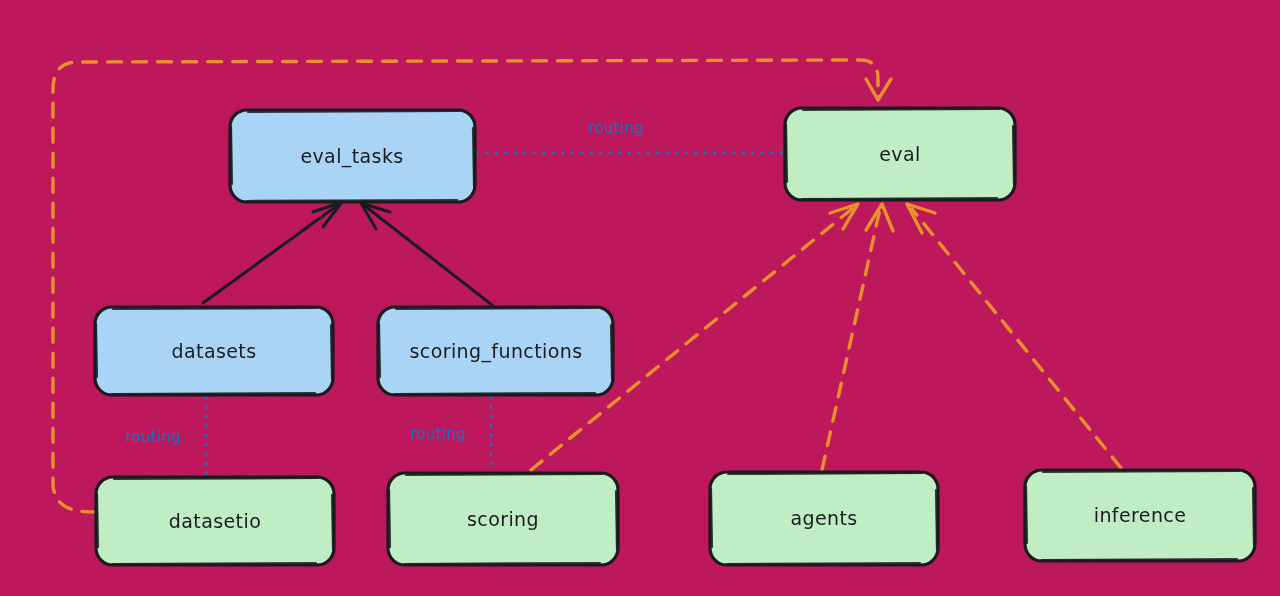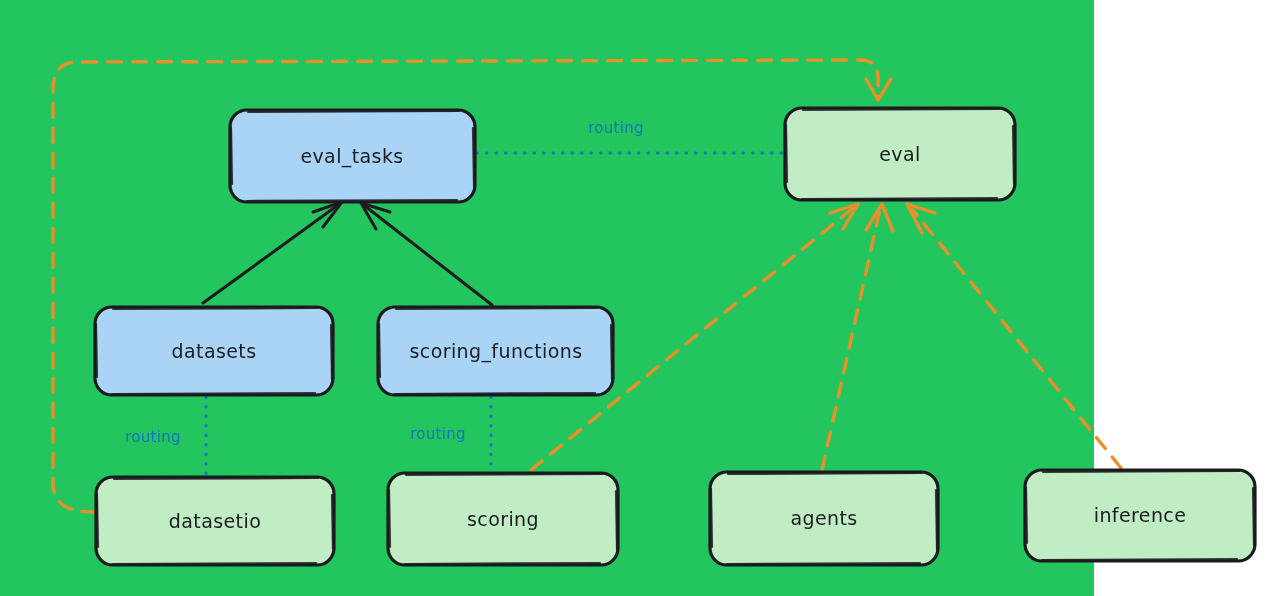--- a/index.html
+++ b/index.html
@@ -8,23 +8,23 @@
     background: #ffffff;
   }
   body {
     width: 1280px;
     height: 596px;
     overflow: hidden;
     font-family: "DejaVu Sans", sans-serif;
   }
   #canvas {
     position: relative;
-    width: 1094px;
+    width: 1280px;
     height: 596px;
-    background: #22c55e;
+    background: #be185d;
   }
   #diagram-svg {
     position: absolute;
     top: 0;
     left: 0;
     width: 1280px;
     height: 596px;
   }
   .node-label {
     font-family: "DejaVu Sans", sans-serif;

